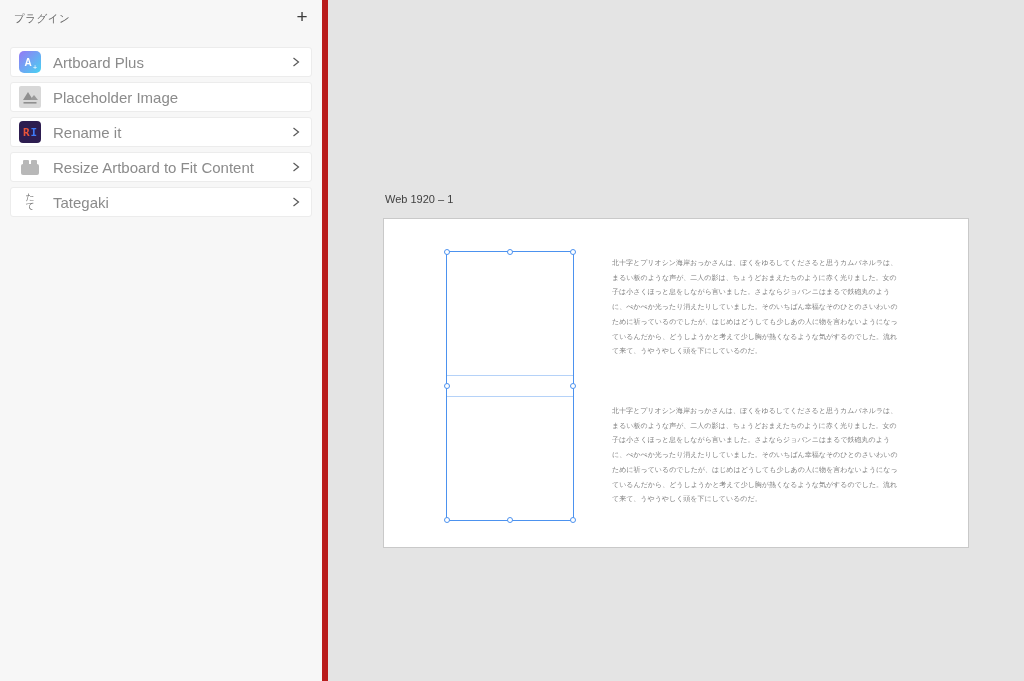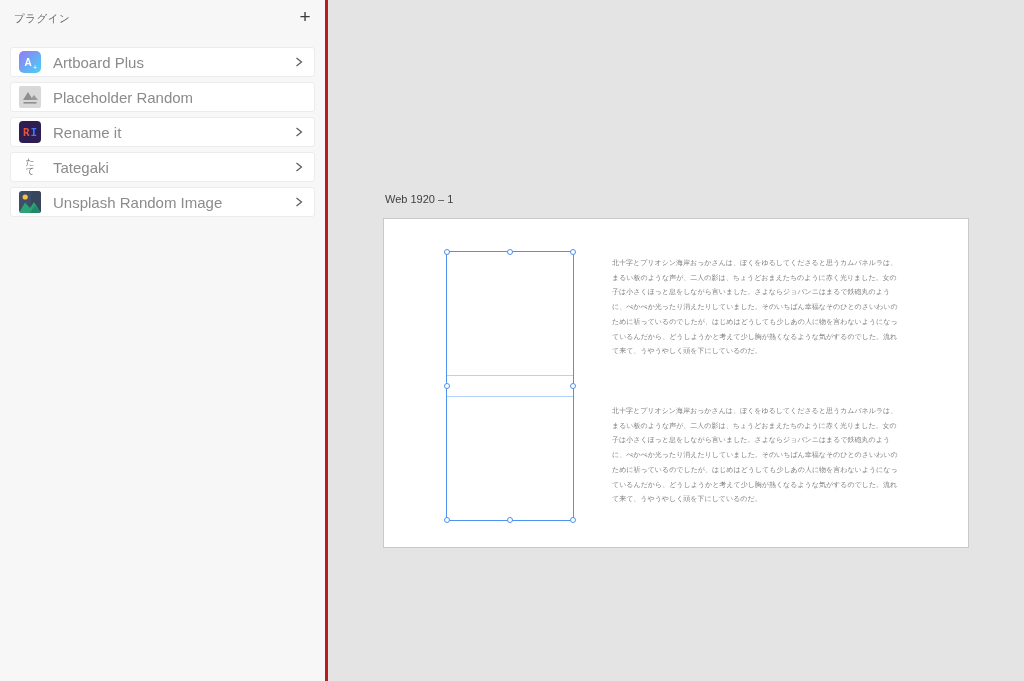--- a/index.html
+++ b/index.html
@@ -1,20 +1,20 @@
 <!DOCTYPE html>
 <html><head>
 <meta charset="utf-8">
 <style>
   * { margin:0; padding:0; box-sizing:border-box; }
   html,body { width:1024px; height:681px; overflow:hidden; font-family:"Liberation Sans", sans-serif; }
   .app { position:relative; width:1024px; height:681px; background:#e4e4e4; }
 
   
-  .panel { position:absolute; left:0; top:0; width:328px; height:681px; background:#f7f7f7; border-right:3px solid #b91c1c; }
+  .panel { position:absolute; left:0; top:0; width:328px; height:681px; background:#f7f7f7; border-right:6px solid #b91c1c; }
   .panel-title { position:absolute; left:14px; top:12px; font-size:10.5px; color:#666; letter-spacing:0.5px; }
   .add-btn { position:absolute; right:8px; top:4px; width:24px; height:26px; background:none; border:none; font-size:19px; font-weight:300; color:#3d3d3d; cursor:pointer; line-height:26px; text-align:center; }
   .plugin-list { position:absolute; top:47px; left:10px; right:10px; display:flex; flex-direction:column; gap:5px; }
   .plugin-item { height:30px; background:#ffffff; border:1px solid #ececec; border-radius:3px; display:flex; align-items:center; padding:0 11px 0 8px; cursor:pointer; }
   .plugin-item .label { flex:1; margin-left:12px; font-size:15px; color:#8b8b8b; white-space:nowrap; overflow:hidden; }
   .chev { width:8px; height:10px; flex:none; }
 
   
   .picon { width:22px; height:22px; flex:none; position:relative; display:flex; align-items:center; justify-content:center; }
   .icon-ap { background:linear-gradient(135deg,#9579f5 0%,#47d3f2 100%); border-radius:5px; color:#fff; font-size:10px; font-weight:bold; }
@@ -71,63 +71,59 @@
       </div>
 
       <div class="plugin-item">
         <span class="picon icon-ph">
           <svg width="20" height="18" viewBox="0 0 20 18">
             <polygon points="3,12 8,4 13,12" fill="#8f8f8f"></polygon>
             <polygon points="10,12 14,7 18,12" fill="#9a9a9a"></polygon>
             <rect x="3.5" y="14" width="13" height="1.6" fill="#8f8f8f"></rect>
           </svg>
         </span>
-        <span class="label">Placeholder Random</span>
+        <span class="label">Placeholder Image</span>
       </div>
 
       <div class="plugin-item">
         <span class="picon icon-ri">
           <span class="ri-r">R</span>
           <span class="ri-i">I</span>
         </span>
         <span class="label">Rename it</span>
         <svg class="chev" viewBox="0 0 8 10">
             <path d="M1.5 1 L6.5 5 L1.5 9" fill="none" stroke="#585858" stroke-width="1.2"></path>
           </svg>
       </div>
 
+      <div class="plugin-item">
+        <span class="picon">
+          <span class="bf-tab bf-tab-l"></span>
+          <span class="bf-tab bf-tab-r"></span>
+          <span class="bf-body"></span>
+        </span>
+        <span class="label">Resize Artboard to Fit Content</span>
+        <svg class="chev" viewBox="0 0 8 10">
+            <path d="M1.5 1 L6.5 5 L1.5 9" fill="none" stroke="#585858" stroke-width="1.2"></path>
+          </svg>
+      </div>
 
 
 
       <div class="plugin-item">
         <span class="picon icon-tg">
           <span>た</span>
           <span>て</span>
         </span>
         <span class="label">Tategaki</span>
         <svg class="chev" viewBox="0 0 8 10">
             <path d="M1.5 1 L6.5 5 L1.5 9" fill="none" stroke="#585858" stroke-width="1.2"></path>
           </svg>
       </div>
 
-      <div class="plugin-item">
-        <span class="picon icon-un">
-          <svg width="22" height="22" viewBox="0 0 22 22">
-            <rect width="22" height="22" fill="#3f4e66"></rect>
-            <rect x="12" width="10" height="22" fill="#37465c"></rect>
-            <circle cx="6.2" cy="6" r="2.6" fill="#f6c443"></circle>
-            <polygon points="0,22 6,11.5 11,17 15,11 22,22" fill="#2aa377"></polygon>
-            <polygon points="11,22 15.5,14.5 22,21 22,22" fill="#1f8a63"></polygon>
-          </svg>
-        </span>
-        <span class="label">Unsplash Random Image</span>
-        <svg class="chev" viewBox="0 0 8 10">
-            <path d="M1.5 1 L6.5 5 L1.5 9" fill="none" stroke="#585858" stroke-width="1.2"></path>
-          </svg>
-      </div>
 
     </div>
   </aside>
 
   <main class="canvas">
     <div class="artboard-title">Web 1920 – 1</div>
 
     <div class="artboard">
 
       <div class="tb tb1">

